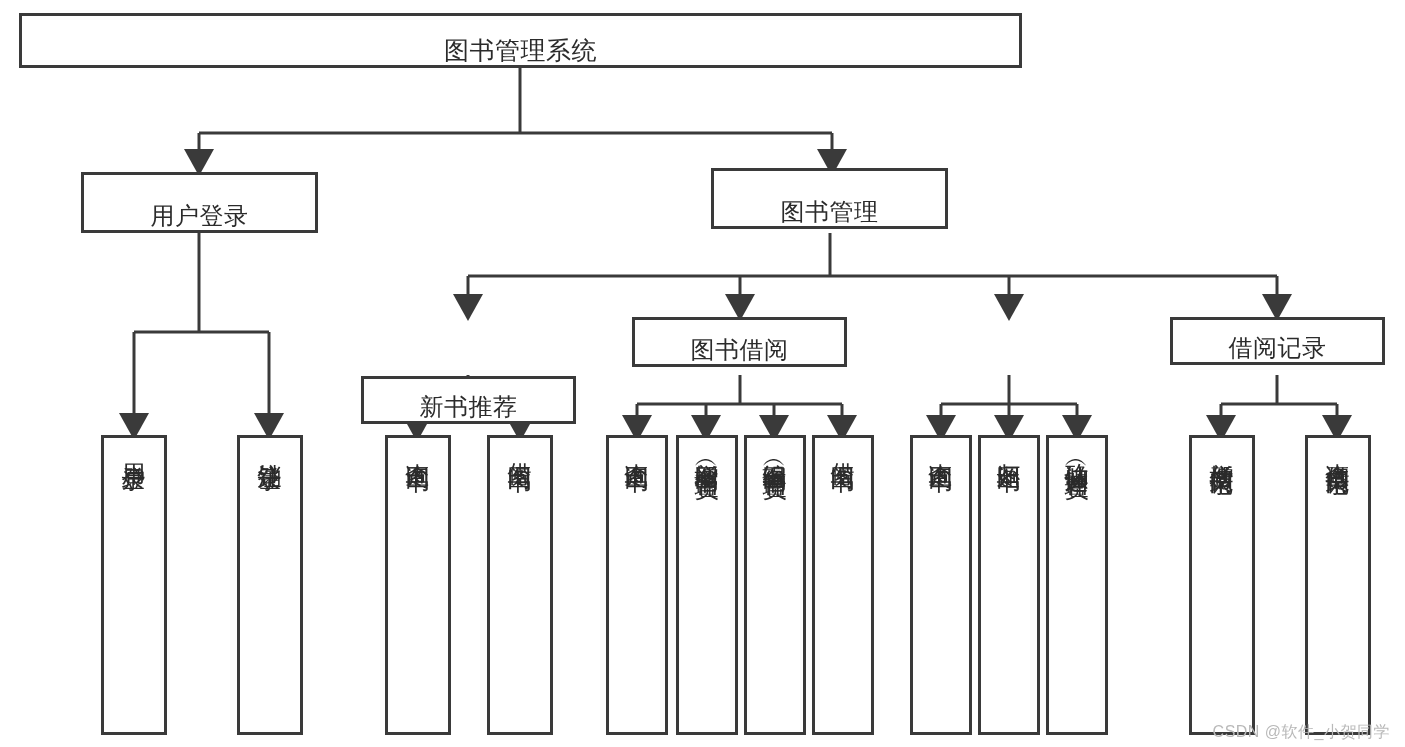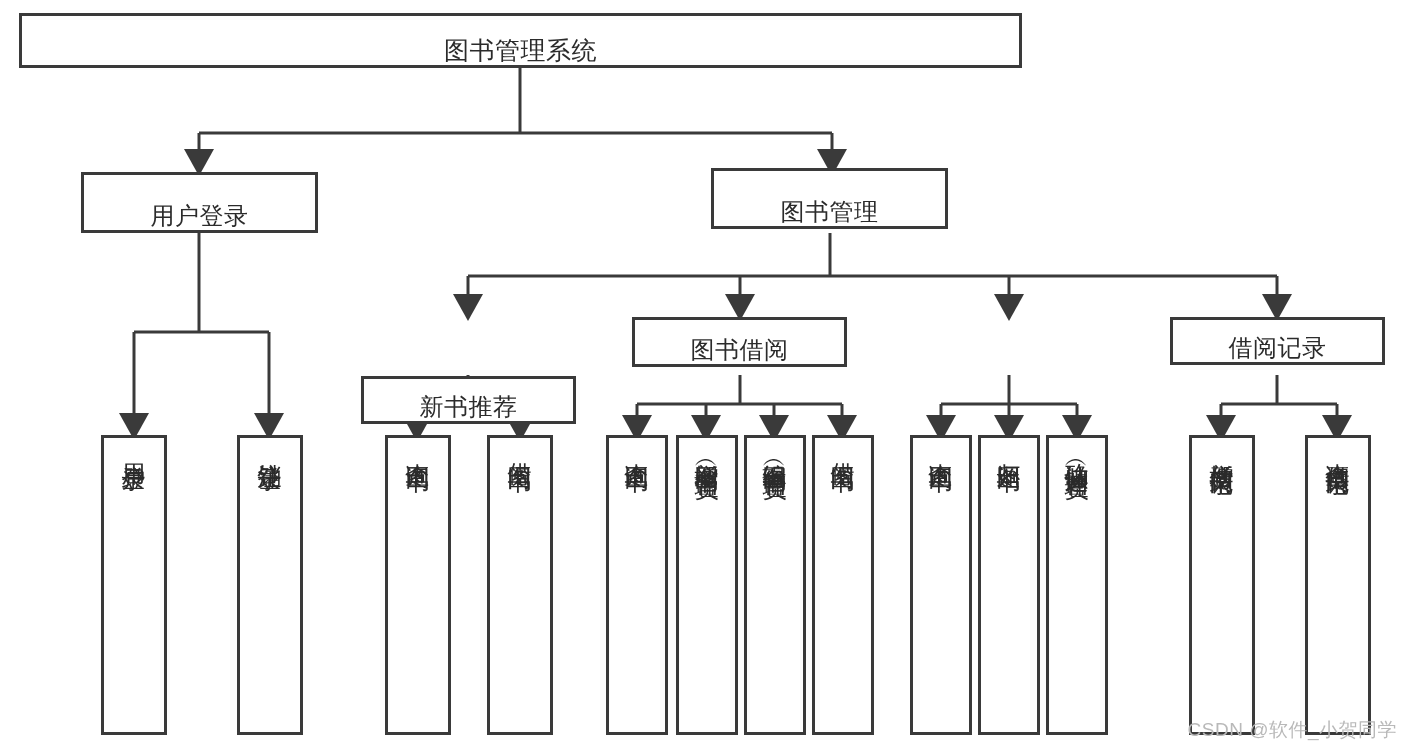--- a/index.html
+++ b/index.html
@@ -58,23 +58,23 @@
   .node.vert .label {
     writing-mode: vertical-rl;
     text-orientation: upright;
     font-size: 24px;
     line-height: 1.05;
     letter-spacing: 2px;
     white-space: nowrap;
   }
   .watermark {
     position: absolute;
-    right: 8px;
+    right: 15px;
     bottom: 4px;
-    font-size: 19px;
+    font-size: 16px;
     color: #b9b9b9;
     letter-spacing: 0.5px;
     white-space: nowrap;
   }
 </style>
 </head>
 <body>
 
 <div id="canvas">
 

